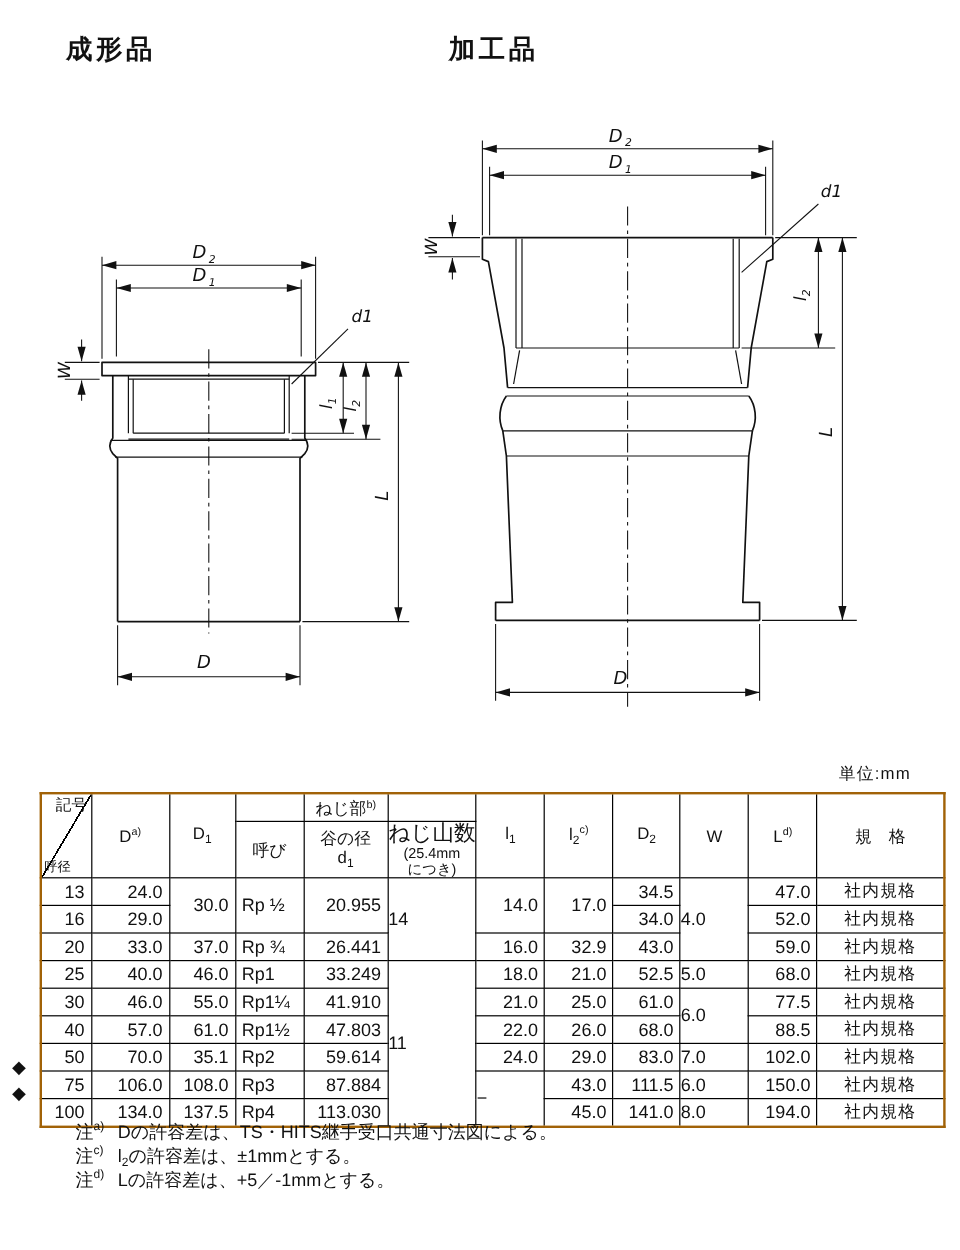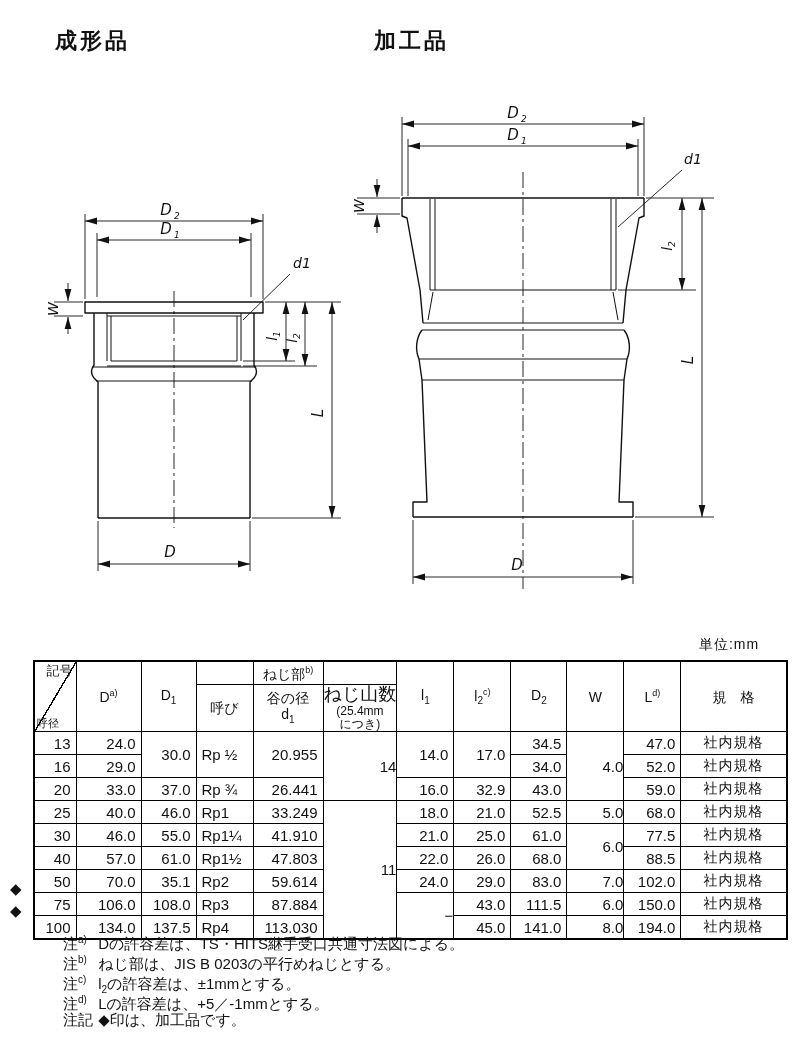--- a/index.html
+++ b/index.html
@@ -18,29 +18,29 @@
   .ext{stroke:#111;stroke-width:0.9;fill:none;}
   .dim{stroke:#111;stroke-width:0.9;fill:none;marker-start:url(#arr);marker-end:url(#arr);}
   .arr1{stroke:#111;stroke-width:0.9;fill:none;marker-end:url(#arr);}
   .dlabel{font:italic 15px "DejaVu Sans",sans-serif;fill:#111;}
   .dlabel-s{font:italic 14px "DejaVu Sans",sans-serif;fill:#111;}
 
   #unit-label{position:absolute;left:690px;top:636px;width:78px;text-align:center;
               font-size:14px;letter-spacing:1px;}
 
   #spec-table{position:absolute;left:33px;top:660px;border-collapse:collapse;
-              table-layout:fixed;border:2px solid #000000;}
+              table-layout:fixed;border:2px solid #a16207;}
   #spec-table th,#spec-table td{border:1px solid #000;padding:0;font-weight:normal;
               height:22px;overflow:hidden;white-space:nowrap;}
   #spec-table th{font-size:14px;text-align:center;vertical-align:middle;line-height:1.15;}
   #spec-table td{font-size:15px;}
   #spec-table sup{font-size:9px;vertical-align:super;letter-spacing:0;}
   #spec-table sub{font-size:10px;vertical-align:sub;letter-spacing:0;}
   .num{text-align:right;padding-right:5px !important;}
-  .ctr{text-align:right;}
+  .ctr{text-align:left;}
   .yobi{text-align:left;padding-left:5px !important;}
   .std{text-align:center;font-size:14px !important;letter-spacing:1px;}
   .th-diag{position:relative;}
   .th-diag .diag-line{position:absolute;inset:0;
       background:linear-gradient(to bottom right,transparent calc(50% - 0.7px),
       #000 calc(50% - 0.7px),#000 calc(50% + 0.7px),transparent calc(50% + 0.7px));}
   .th-diag .t1{position:absolute;top:2px;right:3px;font-size:13px;}
   .th-diag .t2{position:absolute;bottom:2px;left:2px;font-size:11px;}
   .th-small{font-size:12px !important;line-height:1.1 !important;}
   .th-small .ln1{font-size:18px;}
@@ -341,30 +341,22 @@
 
   <div id="diamond-75" class="diamond">◆</div>
   <div id="diamond-100" class="diamond">◆</div>
 
   <div id="notes">
     <div class="note-line">
       <span class="note-mark"><span>注</span><sup>a)</sup></span>
       <span class="note-text">Dの許容差は、TS・HITS継手受口共通寸法図による。</span>
     </div>
     <div class="note-line">
-      <span class="note-mark"><span>注</span><sup>b)</sup></span>
-      <span class="note-text">ねじ部は、JIS B 0203の平行めねじとする。</span>
-    </div>
-    <div class="note-line">
       <span class="note-mark"><span>注</span><sup>c)</sup></span>
       <span class="note-text"><span>l</span><sub>2</sub><span>の許容差は、±1mmとする。</span></span>
     </div>
     <div class="note-line">
       <span class="note-mark"><span>注</span><sup>d)</sup></span>
       <span class="note-text">Lの許容差は、+5／-1mmとする。</span>
     </div>
-    <div class="note-line">
-      <span class="note-mark"><span>注記</span></span>
-      <span class="note-text">◆印は、加工品です。</span>
-    </div>
   </div>
 
 </div>
 
 </body></html>

